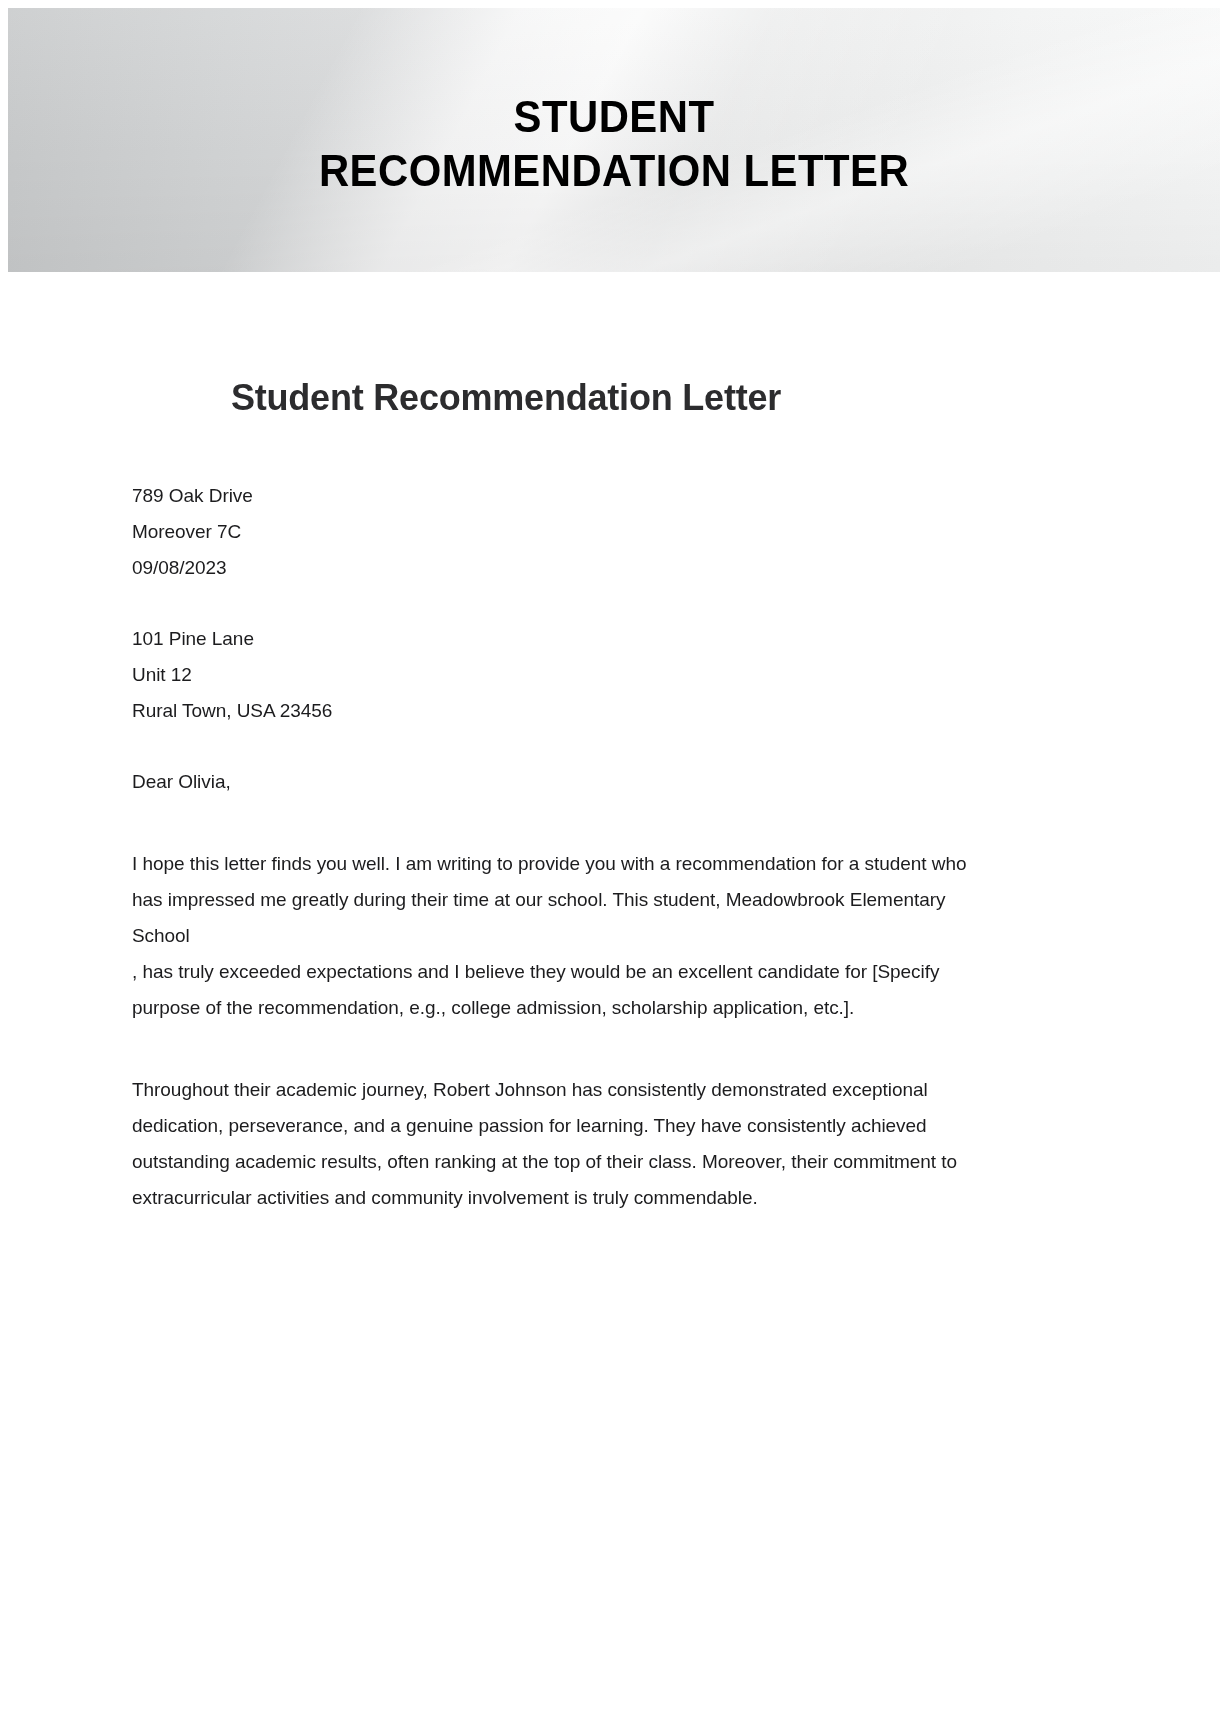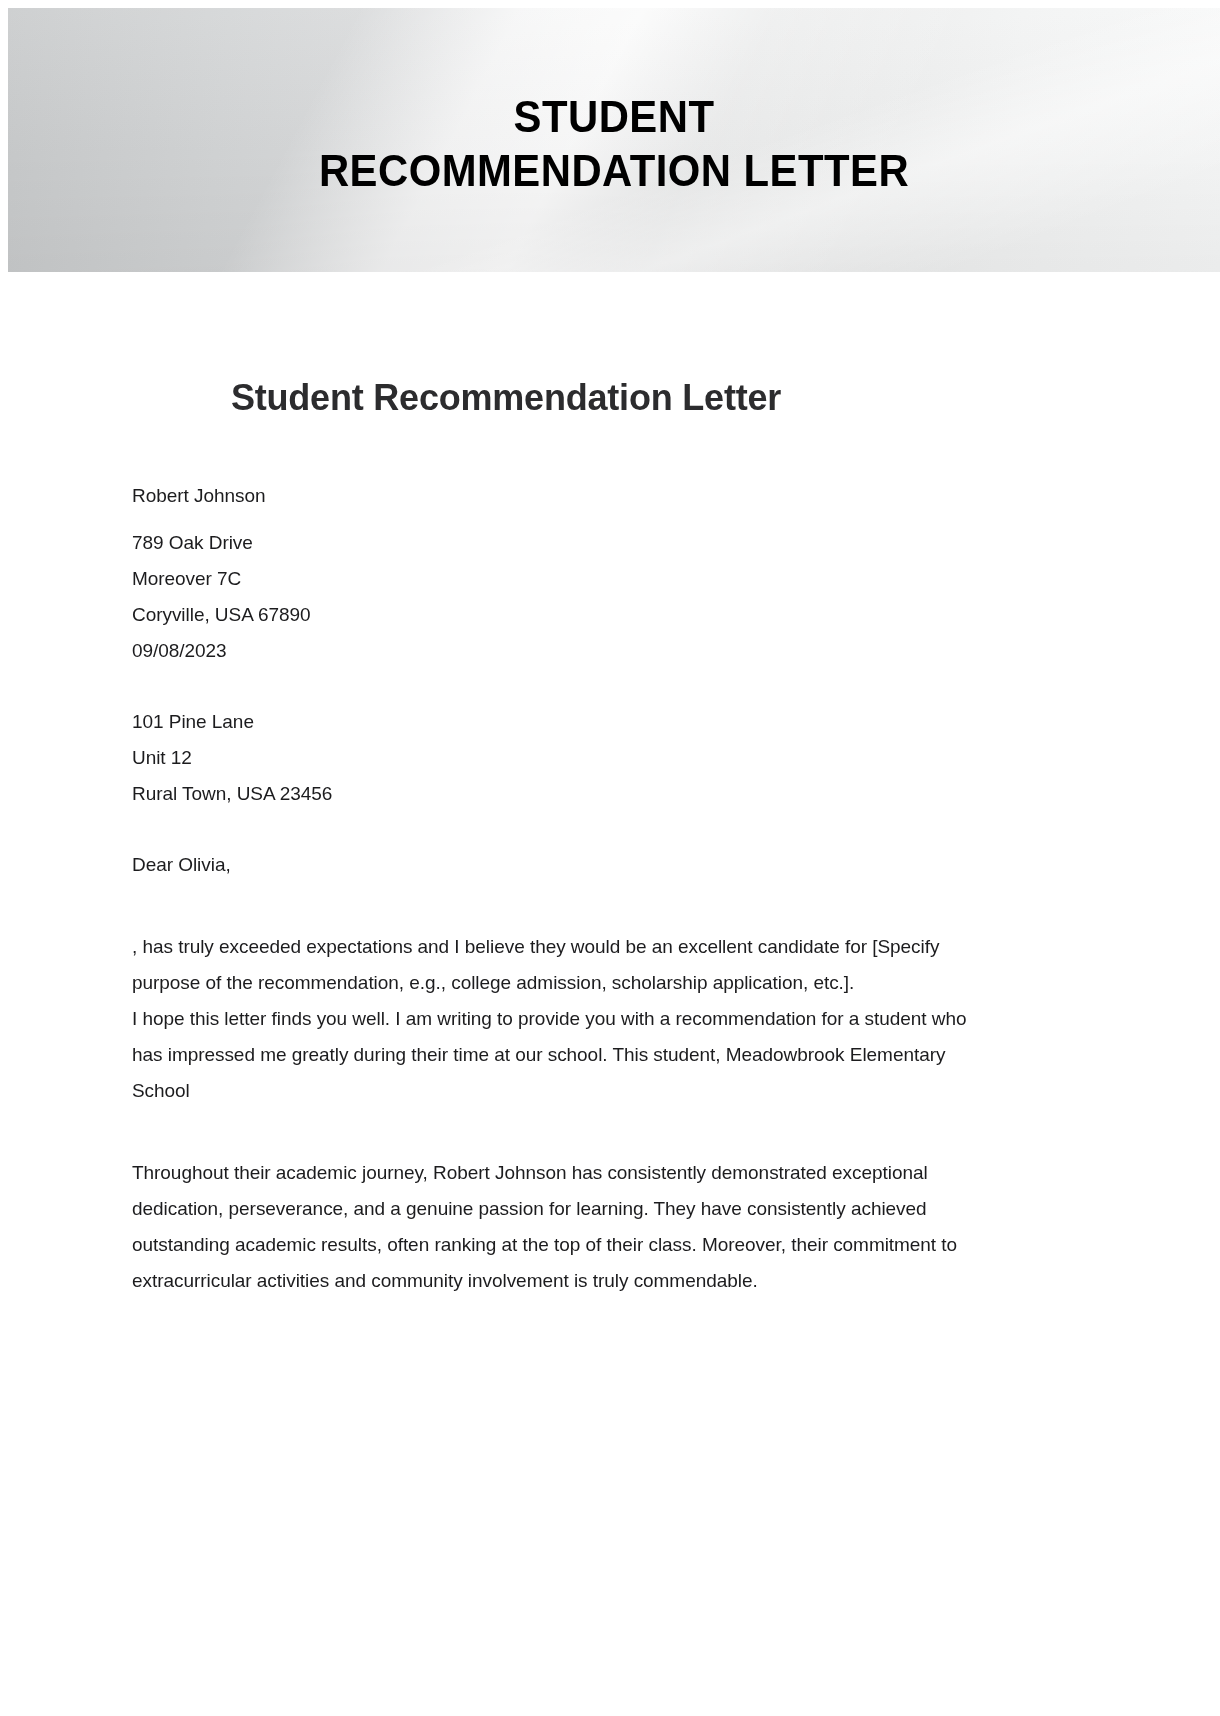--- a/index.html
+++ b/index.html
@@ -129,44 +129,42 @@
     <div class="banner-sheen"></div>
     <div class="banner-title">STUDENT
 RECOMMENDATION LETTER</div>
   </div>
 
   <div class="doc-title">Student Recommendation Letter</div>
 
   <div class="letter">
 
     <div class="sender-block">
-      <div class="line sender-name">Robert Johnson</div>
       <div class="line">789 Oak Drive</div>
       <div class="line">Moreover 7C</div>
-      <div class="line">Coryville, USA 67890</div>
       <div class="line">09/08/2023</div>
     </div>
 
     <div class="gap-md"></div>
 
     <div class="recipient-block">
       <div class="line">101 Pine Lane</div>
       <div class="line">Unit 12</div>
       <div class="line">Rural Town, USA 23456</div>
     </div>
 
     <div class="gap-md"></div>
 
     <div class="line salutation">Dear Olivia,</div>
 
     <div class="para-gap-lg"></div>
 
+    <p class="para">I hope this letter finds you well. I am writing to provide you with a recommendation for a student who has impressed me greatly during their time at our school. This student, Meadowbrook Elementary School</p>
+
     <p class="para">, has truly exceeded expectations and I believe they would be an excellent candidate for [Specify purpose of the recommendation, e.g., college admission, scholarship application, etc.].</p>
-
-    <p class="para">I hope this letter finds you well. I am writing to provide you with a recommendation for a student who has impressed me greatly during their time at our school. This student, Meadowbrook Elementary School</p>
 
     <div class="para-gap-lg"></div>
 
     <p class="para">Throughout their academic journey, Robert Johnson has consistently demonstrated exceptional dedication, perseverance, and a genuine passion for learning. They have consistently achieved outstanding academic results, often ranking at the top of their class. Moreover, their commitment to extracurricular activities and community involvement is truly commendable.</p>
 
   </div>
 
 </div>
 
 </body></html>

